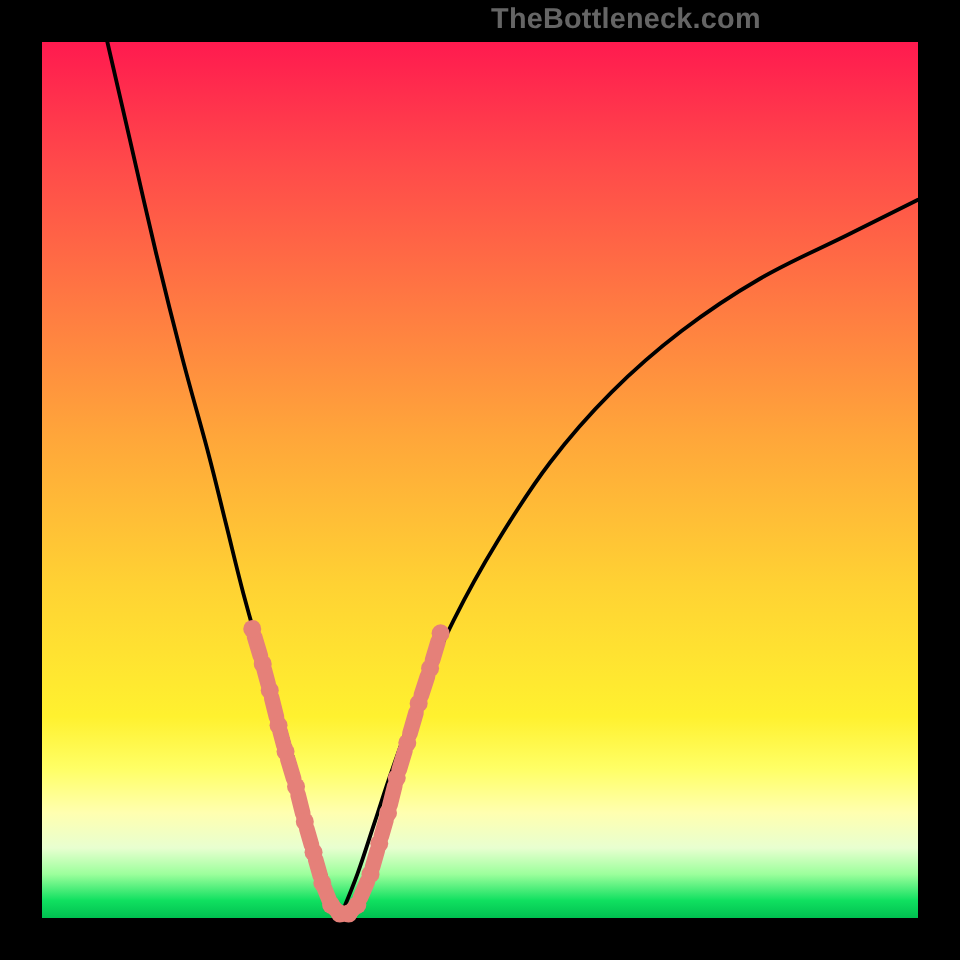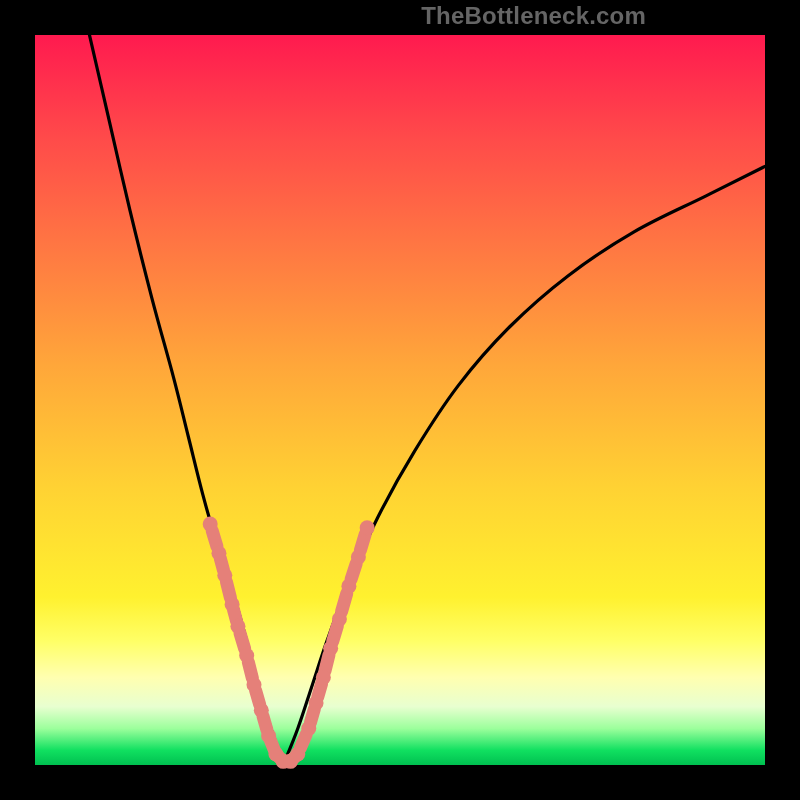--- a/index.html
+++ b/index.html
@@ -11,21 +11,20 @@
     overflow: hidden;
     font-family: Arial, Helvetica, sans-serif;
   }
   .frame {
     position: absolute;
     left: 0;
     top: 0;
     width: 644px;
     height: 800px;
     background: #000;
-    padding-left: 12px;
   }
   .plot-area {
     position: absolute;
     left: 35px;
     top: 35px;
     width: 730px;
     height: 730px;
     background: linear-gradient(
       to bottom,
       #ff1a4f 0%,

